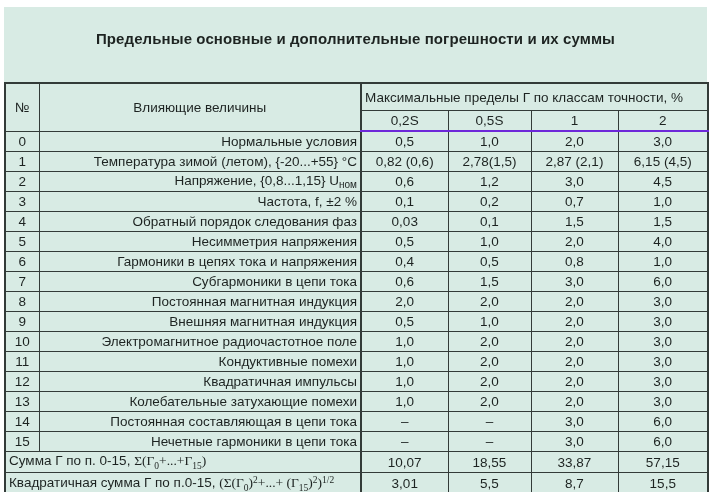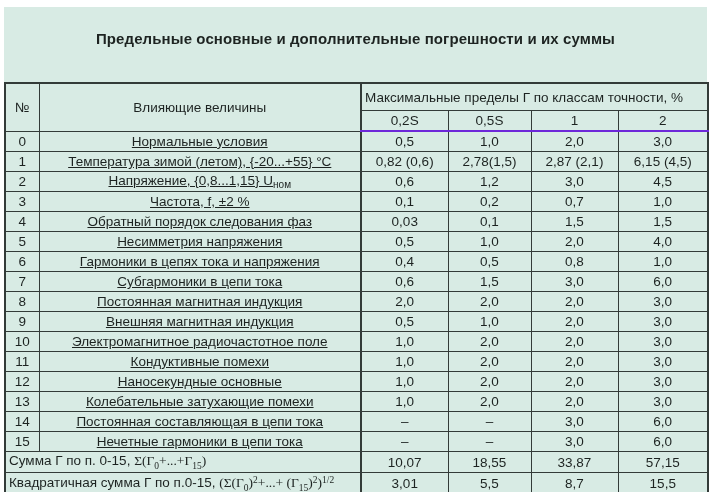--- a/index.html
+++ b/index.html
@@ -28,21 +28,21 @@
     font-weight:normal;vertical-align:middle;
     padding:0 3px;overflow:hidden;white-space:nowrap;
   }
   table.main{border:2px solid #333b38;}
   th.corner, th.influencing{text-align:center;}
   th.group{height:26px;text-align:left;padding-left:4px;border-bottom:1px solid #333b38;}
   tr.classes th{height:19px;text-align:center;border-bottom:2px solid #6d28d9;}
   th.corner, th.influencing{border-bottom:2px solid #333b38;}
   tbody td{height:19px;}
   td.c-num{text-align:center;}
-  td.c-name{text-align:center;padding-left:6px;text-decoration:underline;}
+  td.c-name{text-align:right;padding-left:6px;}
   td.c-val{text-align:center;}
   .grp-l{border-left:2px solid #333b38 !important;}
   tfoot td{height:20px;}
   tfoot tr td{border-top:2px solid #333b38;margin-left:36px;}
   tfoot tr+tr td{border-top:1px solid #333b38;height:21px;}
   td.f-label{text-align:left;padding-left:5px;}
   .sub{font-size:10px;vertical-align:-3px;letter-spacing:0;}
   .g{font-family:"Liberation Serif",serif;}
   .gsub{font-family:"Liberation Serif",serif;font-size:9.5px;vertical-align:-4px;}
   .gsup{font-family:"Liberation Serif",serif;font-size:9.5px;vertical-align:4px;}
@@ -169,21 +169,21 @@
         <tr>
           <td class="c-num">11</td>
           <td class="c-name"><span>Кондуктивные помехи</span></td>
           <td class="c-val grp-l">1,0</td>
           <td class="c-val">2,0</td>
           <td class="c-val">2,0</td>
           <td class="c-val">3,0</td>
         </tr>
         <tr>
           <td class="c-num">12</td>
-          <td class="c-name"><span>Наносекундные основные</span></td>
+          <td class="c-name"><span>Квадратичная импульсы</span></td>
           <td class="c-val grp-l">1,0</td>
           <td class="c-val">2,0</td>
           <td class="c-val">2,0</td>
           <td class="c-val">3,0</td>
         </tr>
         <tr>
           <td class="c-num">13</td>
           <td class="c-name"><span>Колебательные затухающие помехи</span></td>
           <td class="c-val grp-l">1,0</td>
           <td class="c-val">2,0</td>

